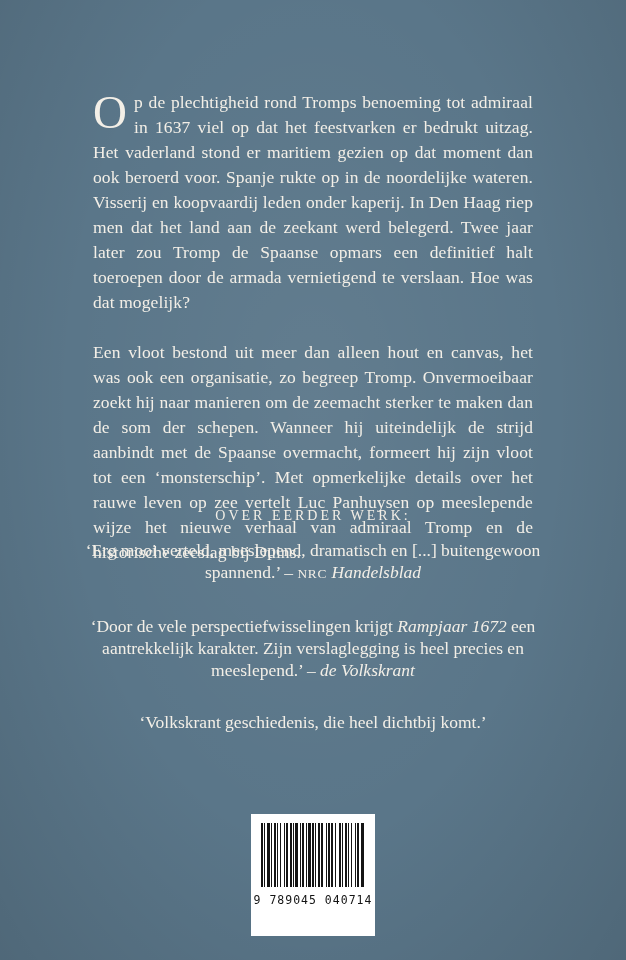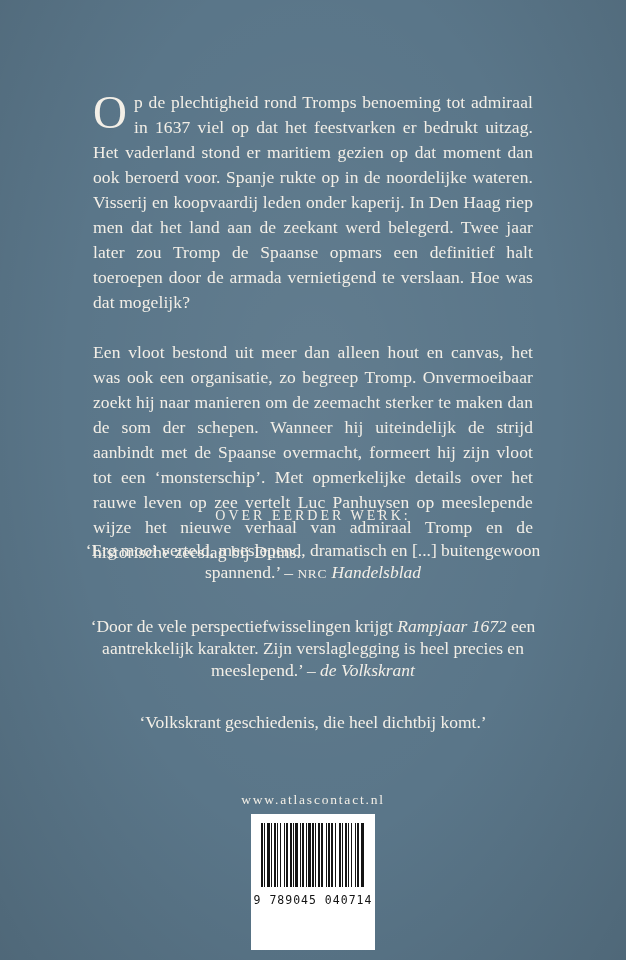--- a/index.html
+++ b/index.html
@@ -63,21 +63,21 @@
     text-align: center;
     font-size: 13.5px;
     letter-spacing: 1.8px;
   }
   .barcode-box {
     position: absolute;
     left: 50%;
     transform: translateX(-50%);
     top: 814px;
     width: 124px;
-    height: 136px;
+    height: 122px;
     background: #ffffff;
     padding-top: 9px;
   }
   .barcode-bars {
     width: 104px;
     height: 64px;
     margin: 0 auto;
     display: flex;
     align-items: stretch;
     overflow: hidden;
@@ -108,21 +108,20 @@
   <div class="reviews">
     <div class="reviews-header">OVER EERDER WERK:</div>
 
     <p class="review"><span>‘Erg mooi verteld, meeslepend, dramatisch en [...] buitengewoon spannend.’ – </span><span class="caps">NRC</span><span class="it"> Handelsblad</span></p>
 
     <p class="review review-volkskrant"><span>‘Door de vele perspectiefwisselingen krijgt </span><span class="it">Rampjaar 1672</span><span> een aantrekkelijk karakter. Zijn verslaglegging is heel precies en meeslepend.’ – </span><span class="it">de Volkskrant</span></p>
 
     <p class="review"><span>‘Volkskrant geschiedenis, die heel dichtbij komt.’</span></p>
   </div>
 
-  <div class="website">www.atlascontact.nl</div>
 
   <div class="barcode-box">
     <div class="barcode-bars">
         <div class="bar" style="width: 2px;"></div>
         <div class="gap" style="width: 1px;"></div>
         <div class="bar" style="width: 1px;"></div>
         <div class="gap" style="width: 2px;"></div>
         <div class="bar" style="width: 3px;"></div>
         <div class="gap" style="width: 1px;"></div>
         <div class="bar" style="width: 1px;"></div>

